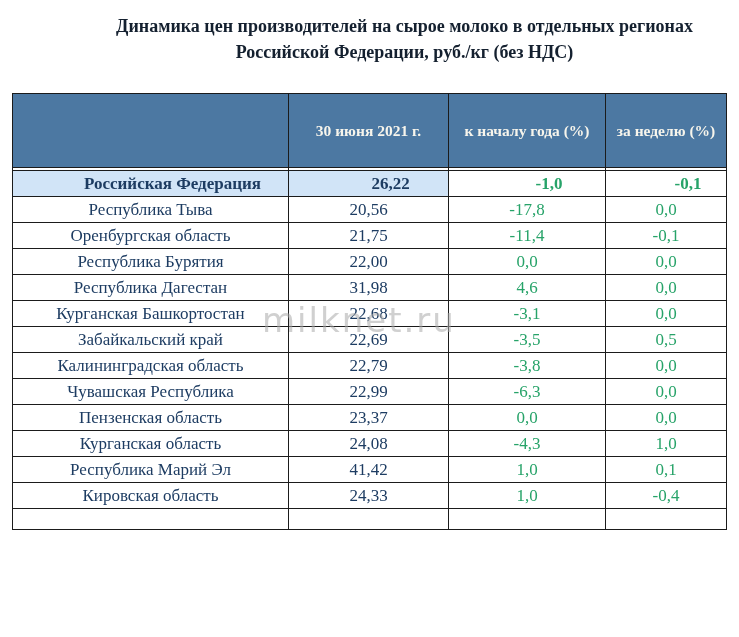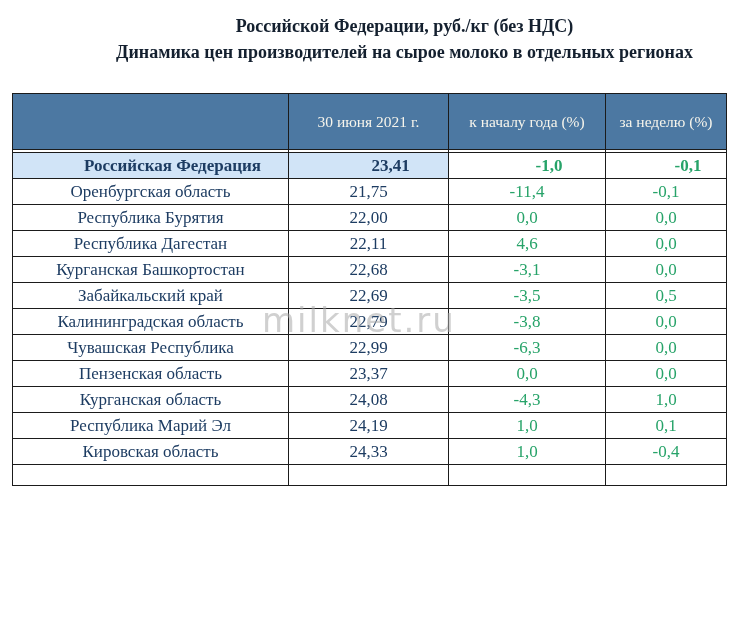--- a/index.html
+++ b/index.html
@@ -38,24 +38,24 @@
     table-layout:fixed;
   }
   .price-table th,.price-table td{
     border:1px solid var(--border);
     text-align:center;
     vertical-align:middle;
     padding:0;
     overflow:hidden;
   }
   .price-table th{
-    height:56px;
+    height:74px;
     background:var(--header-bg);
     color:var(--header-text);
-    font-weight:normal;
+    font-weight:bold;
     font-size:15.5px;
   }
   .price-table tr.spacer td{
     height:3px;
     background:#ffffff;
   }
   .price-table tbody td{height:26px;font-size:17px;}
   td.name,td.price{color:var(--navy);}
   td.pct{color:var(--green);font-size:16.5px;}
   tr.rf td{font-weight:bold;padding-left:44px;}
@@ -72,22 +72,22 @@
     z-index:5;
     pointer-events:none;
   }
 </style>
 </head>
 <body>
 
 <div class="page">
 
   <div class="title">
+    <div>Динамика цен производителей на сырое молоко в отдельных регионах</div>
     <div>Российской Федерации, руб./кг (без НДС)</div>
-    <div>Динамика цен производителей на сырое молоко в отдельных регионах</div>
   </div>
 
   <div class="watermark">milknet.ru</div>
 
   <table class="price-table">
     <colgroup>
       <col style="width:276px">
         <col style="width:160px">
         <col style="width:157px">
         <col style="width:121px">
@@ -103,39 +103,45 @@
     <tbody>
       <tr class="spacer">
         <td></td>
         <td></td>
         <td></td>
         <td></td>
       </tr>
 
       <tr class="rf">
         <td class="name">Российская Федерация</td>
-        <td class="price">23,41</td>
+        <td class="price">26,22</td>
         <td class="pct">-1,0</td>
         <td class="pct">-0,1</td>
+      </tr>
+      <tr>
+        <td class="name">Республика Тыва</td>
+        <td class="price">20,56</td>
+        <td class="pct">-17,8</td>
+        <td class="pct">0,0</td>
       </tr>
       <tr>
         <td class="name">Оренбургская область</td>
         <td class="price">21,75</td>
         <td class="pct">-11,4</td>
         <td class="pct">-0,1</td>
       </tr>
       <tr>
         <td class="name">Республика Бурятия</td>
         <td class="price">22,00</td>
         <td class="pct">0,0</td>
         <td class="pct">0,0</td>
       </tr>
       <tr>
         <td class="name">Республика Дагестан</td>
-        <td class="price">22,11</td>
+        <td class="price">31,98</td>
         <td class="pct">4,6</td>
         <td class="pct">0,0</td>
       </tr>
       <tr>
         <td class="name">Курганская Башкортостан</td>
         <td class="price">22,68</td>
         <td class="pct">-3,1</td>
         <td class="pct">0,0</td>
       </tr>
       <tr>
@@ -163,21 +169,21 @@
         <td class="pct">0,0</td>
       </tr>
       <tr>
         <td class="name">Курганская область</td>
         <td class="price">24,08</td>
         <td class="pct">-4,3</td>
         <td class="pct">1,0</td>
       </tr>
       <tr>
         <td class="name">Республика Марий Эл</td>
-        <td class="price">24,19</td>
+        <td class="price">41,42</td>
         <td class="pct">1,0</td>
         <td class="pct">0,1</td>
       </tr>
       <tr>
         <td class="name">Кировская область</td>
         <td class="price">24,33</td>
         <td class="pct">1,0</td>
         <td class="pct">-0,4</td>
       </tr>
       <tr class="empty">

